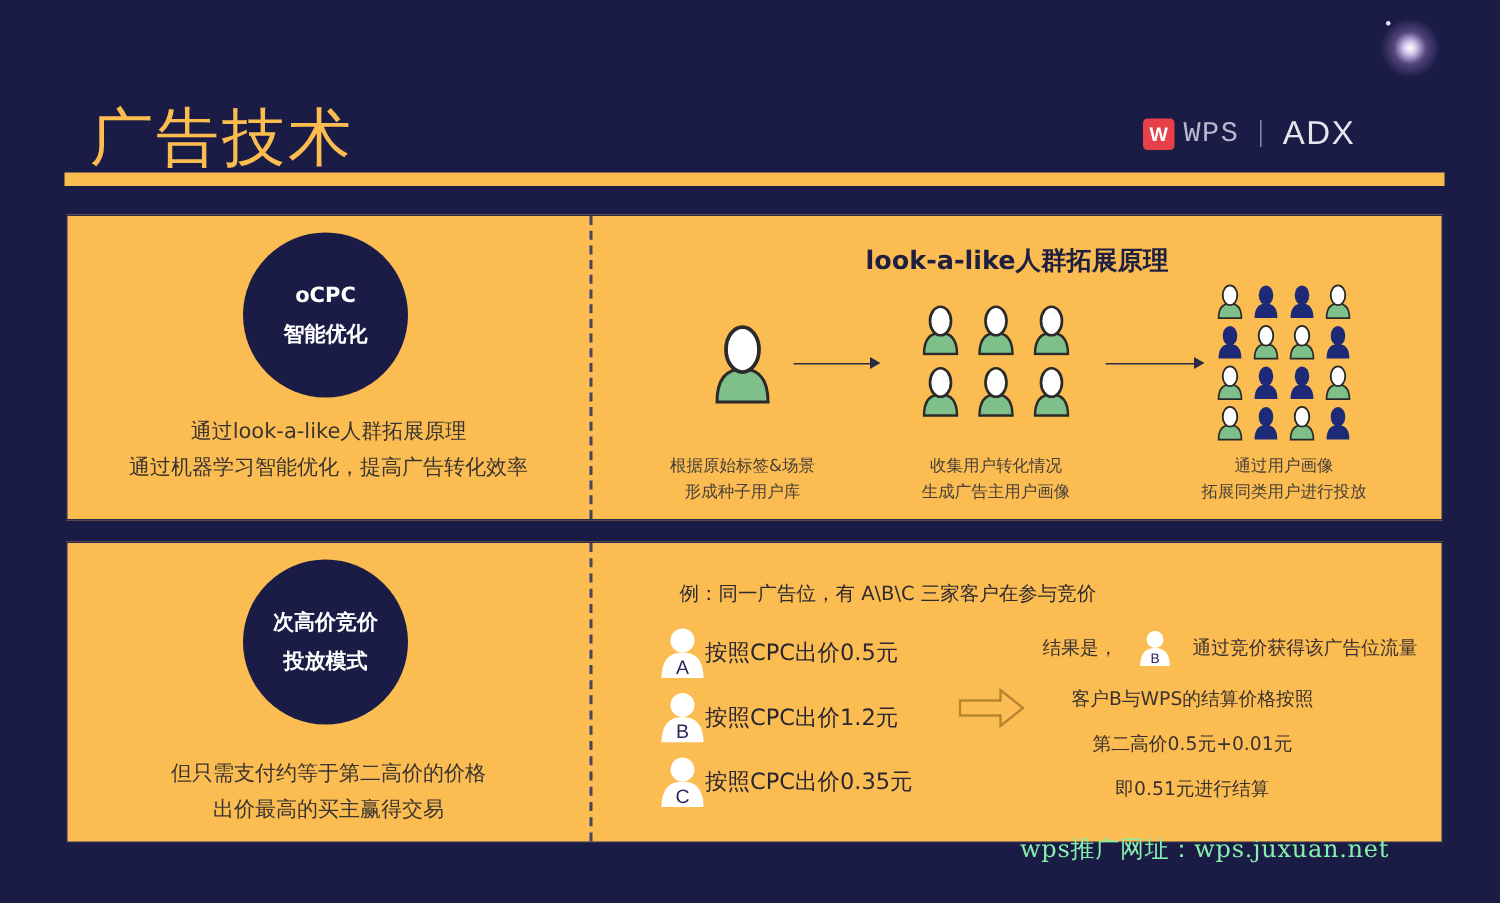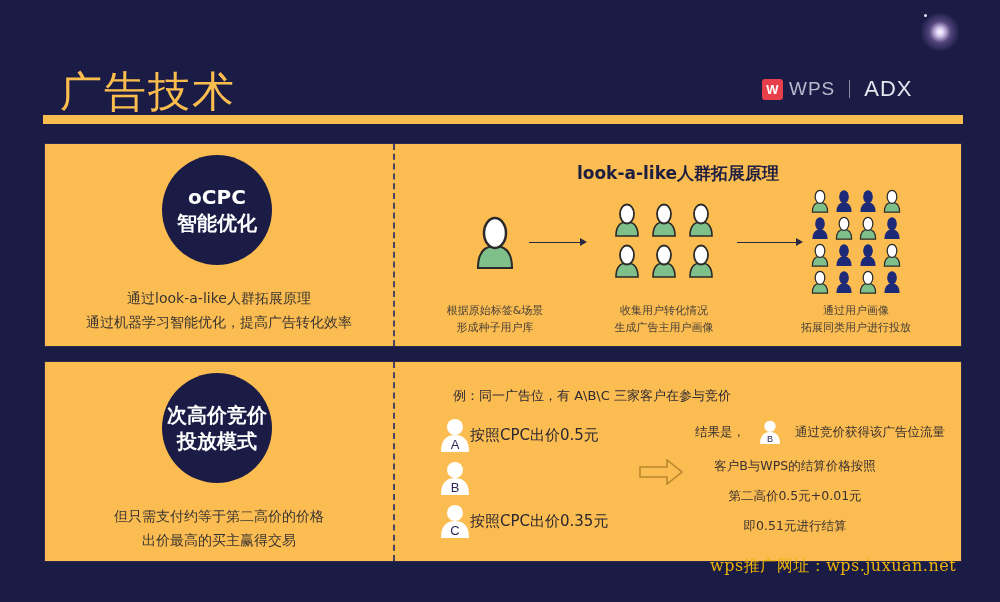--- a/index.html
+++ b/index.html
@@ -22,21 +22,21 @@
   }
   .logo {
     position: absolute; left: 762px; top: 74px; height: 30px;
     display: flex; align-items: center; gap: 6px;
   }
   .logo-badge {
     width: 21px; height: 21px; background: #e8404a; border-radius: 3px;
     color: #fff; font-weight: 700; font-size: 13px; display: flex;
     align-items: center; justify-content: center; font-family: "Liberation Sans", sans-serif;
   }
-  .logo-wps { color: #b7b9cc; font-size: 19px; letter-spacing: 1px; font-family: Liberation Sans, sans-serif; }
+  .logo-wps { color: #b7b9cc; font-size: 19px; letter-spacing: 1px; font-family: Liberation Mono, monospace; }
   .logo-sep { width: 1px; height: 18px; background: #8a8ca6; margin: 0 8px; }
   .logo-adx { color: #e5e5ee; font-size: 22px; font-family: "Liberation Sans", sans-serif; letter-spacing: 1px; text-align: center; }
 
   .sparkle {
     position: absolute; left: 920px; top: 12px; width: 40px; height: 40px;
     border-radius: 50%;
     background: radial-gradient(circle, #ffffff 0%, #d8c8ee 14%, rgba(150,120,190,0.45) 38%, rgba(27,28,70,0) 70%);
   }
   .sparkle-dot { position:absolute; left: 924px; top: 14px; width:3px; height:3px; background:#e8e4f6; border-radius:50%; }
 
@@ -47,29 +47,29 @@
   .panel.top { top: 143px; height: 204px; }
   .panel.bottom { top: 361px; height: 201px; }
   .divider {
     position: absolute; left: 348px; top: 0; bottom: 0; width: 0;
     border-left: 2px dashed #4a4360;
   }
   .circle {
     position: absolute; left: 117px; width: 110px; height: 110px; border-radius: 50%;
     background: #1b1c46; color: #fff; display: flex; flex-direction: column;
     align-items: center; justify-content: center; font-weight: 700;
-    font-size: 20px; line-height: 26px; text-align: center;
+    font-size: 14px; line-height: 26px; text-align: center;
   }
   .panel.top .circle { top: 11px; }
   .panel.bottom .circle { top: 11px; }
   .left-desc {
     position: absolute; left: 0; width: 348px; text-align: center;
     color: #3a3430; font-size: 14px; line-height: 24px;
   }
-  .panel.top .left-desc { top: 142px; }
+  .panel.top .left-desc { top: 132px; }
   .panel.bottom .left-desc { top: 142px; }
 
   .lal-title {
     position: absolute; left: 348px; width: 570px; top: 18px; text-align: center;
     font-weight: 700; font-size: 17px; color: #1e1e40;
   }
   .person { position: absolute; }
   .caption {
     position: absolute; text-align: center; color: #4a403a; font-size: 11px; line-height: 17px;
     width: 160px;
@@ -83,21 +83,21 @@
 
   .ex-title { position: absolute; left: 408px; top: 25px; font-size: 13px; color: #2e2a30; }
   .bidder { position: absolute; left: 395px; display: flex; align-items: center; }
   .bidder-icon { position: relative; width: 30px; height: 34px; }
   .bidder-text { font-size: 15px; color: #2a2630; }
   .big-arrow { position: absolute; left: 594px; top: 97px; }
   .result { position: absolute; left: 600px; width: 300px; text-align: center; font-size: 12.5px; color: #3a3030; }
   .result-row1 { display: flex; align-items: center; justify-content: flex-end; gap: 12px; }
 
   .watermark {
-    position: absolute; left: 710px; top: 556px; color: #eab308; font-size: 16px;
+    position: absolute; left: 680px; top: 556px; color: #86efac; font-size: 16px;
     font-family: "DejaVu Serif", "Liberation Serif", serif; letter-spacing: 0.5px; white-space: nowrap;
   }
 </style>
 </head>
 <body>
 
 <div class="slide">
 
   <div class="sparkle"></div>
   <div class="sparkle-dot"></div>
@@ -266,20 +266,21 @@
         <text x="15" y="31" text-anchor="middle" font-size="13" fill="#2a2a5a" font-family="Liberation Sans, sans-serif">A</text>
       </svg>
       <span class="bidder-text">按照CPC出价0.5元</span>
     </div>
     <div class="bidder" style="top:99px">
       <svg class="bidder-icon" viewBox="0 0 30 34">
         <circle cx="15" cy="9" r="8" fill="#fff"></circle>
         <path d="M1 34 Q1 17 15 17 Q29 17 29 34 Z" fill="#fff"></path>
         <text x="15" y="31" text-anchor="middle" font-size="13" fill="#2a2a5a" font-family="Liberation Sans, sans-serif">B</text>
       </svg>
+      <span class="bidder-text">按照CPC出价1.2元</span>
     </div>
     <div class="bidder" style="top:142px">
       <svg class="bidder-icon" viewBox="0 0 30 34">
         <circle cx="15" cy="9" r="8" fill="#fff"></circle>
         <path d="M1 34 Q1 17 15 17 Q29 17 29 34 Z" fill="#fff"></path>
         <text x="15" y="31" text-anchor="middle" font-size="13" fill="#2a2a5a" font-family="Liberation Sans, sans-serif">C</text>
       </svg>
       <span class="bidder-text">按照CPC出价0.35元</span>
     </div>
 

